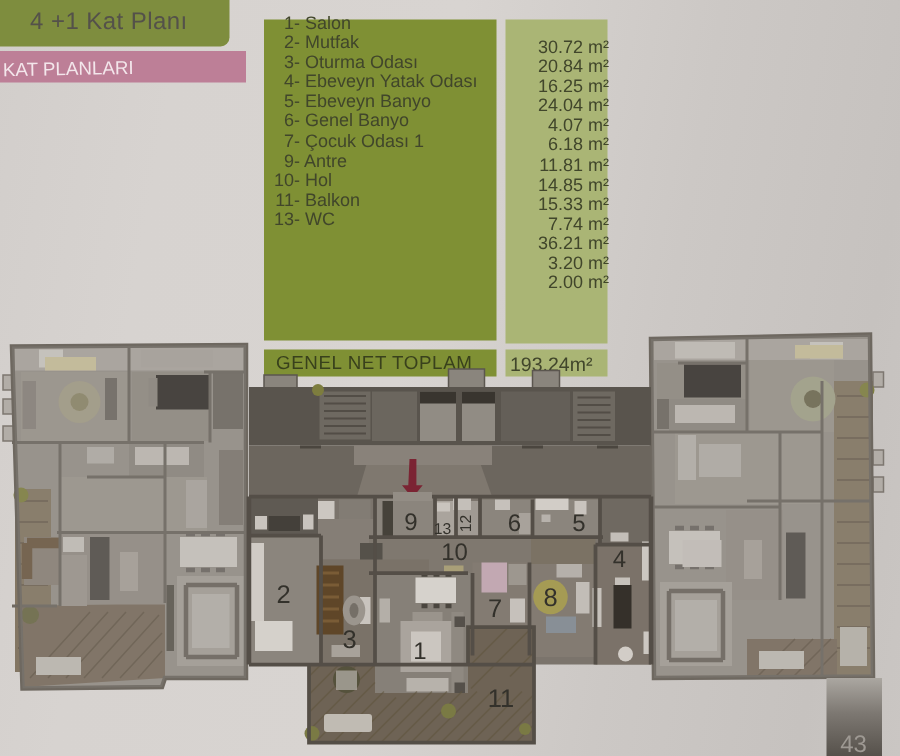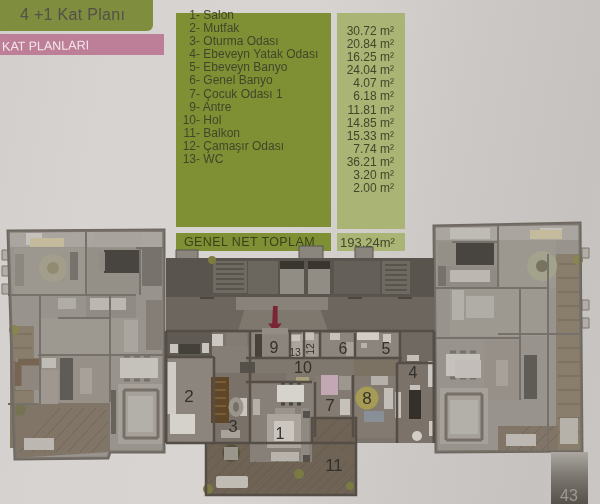--- a/index.html
+++ b/index.html
@@ -25,27 +25,26 @@
   <div><span style="display:inline-block;width:20px;text-align:right">1-</span> Salon</div>
   <div><span style="display:inline-block;width:20px;text-align:right">2-</span> Mutfak</div>
   <div><span style="display:inline-block;width:20px;text-align:right">3-</span> Oturma Odası</div>
   <div><span style="display:inline-block;width:20px;text-align:right">4-</span> Ebeveyn Yatak Odası</div>
   <div><span style="display:inline-block;width:20px;text-align:right">5-</span> Ebeveyn Banyo</div>
   <div><span style="display:inline-block;width:20px;text-align:right">6-</span> Genel Banyo</div>
   <div><span style="display:inline-block;width:20px;text-align:right">7-</span> Çocuk Odası 1</div>
   <div><span style="display:inline-block;width:20px;text-align:right">9-</span> Antre</div>
   <div><span style="display:inline-block;width:20px;text-align:right">10-</span> Hol</div>
   <div><span style="display:inline-block;width:20px;text-align:right">11-</span> Balkon</div>
-  <div><span style="display:inline-block;width:20px;text-align:right">12-</span> Çamaşır Odası</div>
   <div><span style="display:inline-block;width:20px;text-align:right">13-</span> WC</div>
 </div>
 
 <div class="abs" style="left:337px;top:13px;width:68px;height:216px;background:#aab575;"></div>
 
-<div class="abs" style="left:337px;top:25px;width:57px;font-size:12px;line-height:13.1px;color:#41462b;text-align:right;">
+<div class="abs" style="left:349px;top:25px;width:57px;font-size:12px;line-height:13.1px;color:#41462b;text-align:right;">
   <div>30.72 m²</div>
   <div>20.84 m²</div>
   <div>16.25 m²</div>
   <div>24.04 m²</div>
   <div>4.07 m²</div>
   <div>6.18 m²</div>
   <div>11.81 m²</div>
   <div>14.85 m²</div>
   <div>15.33 m²</div>
   <div>7.74 m²</div>

